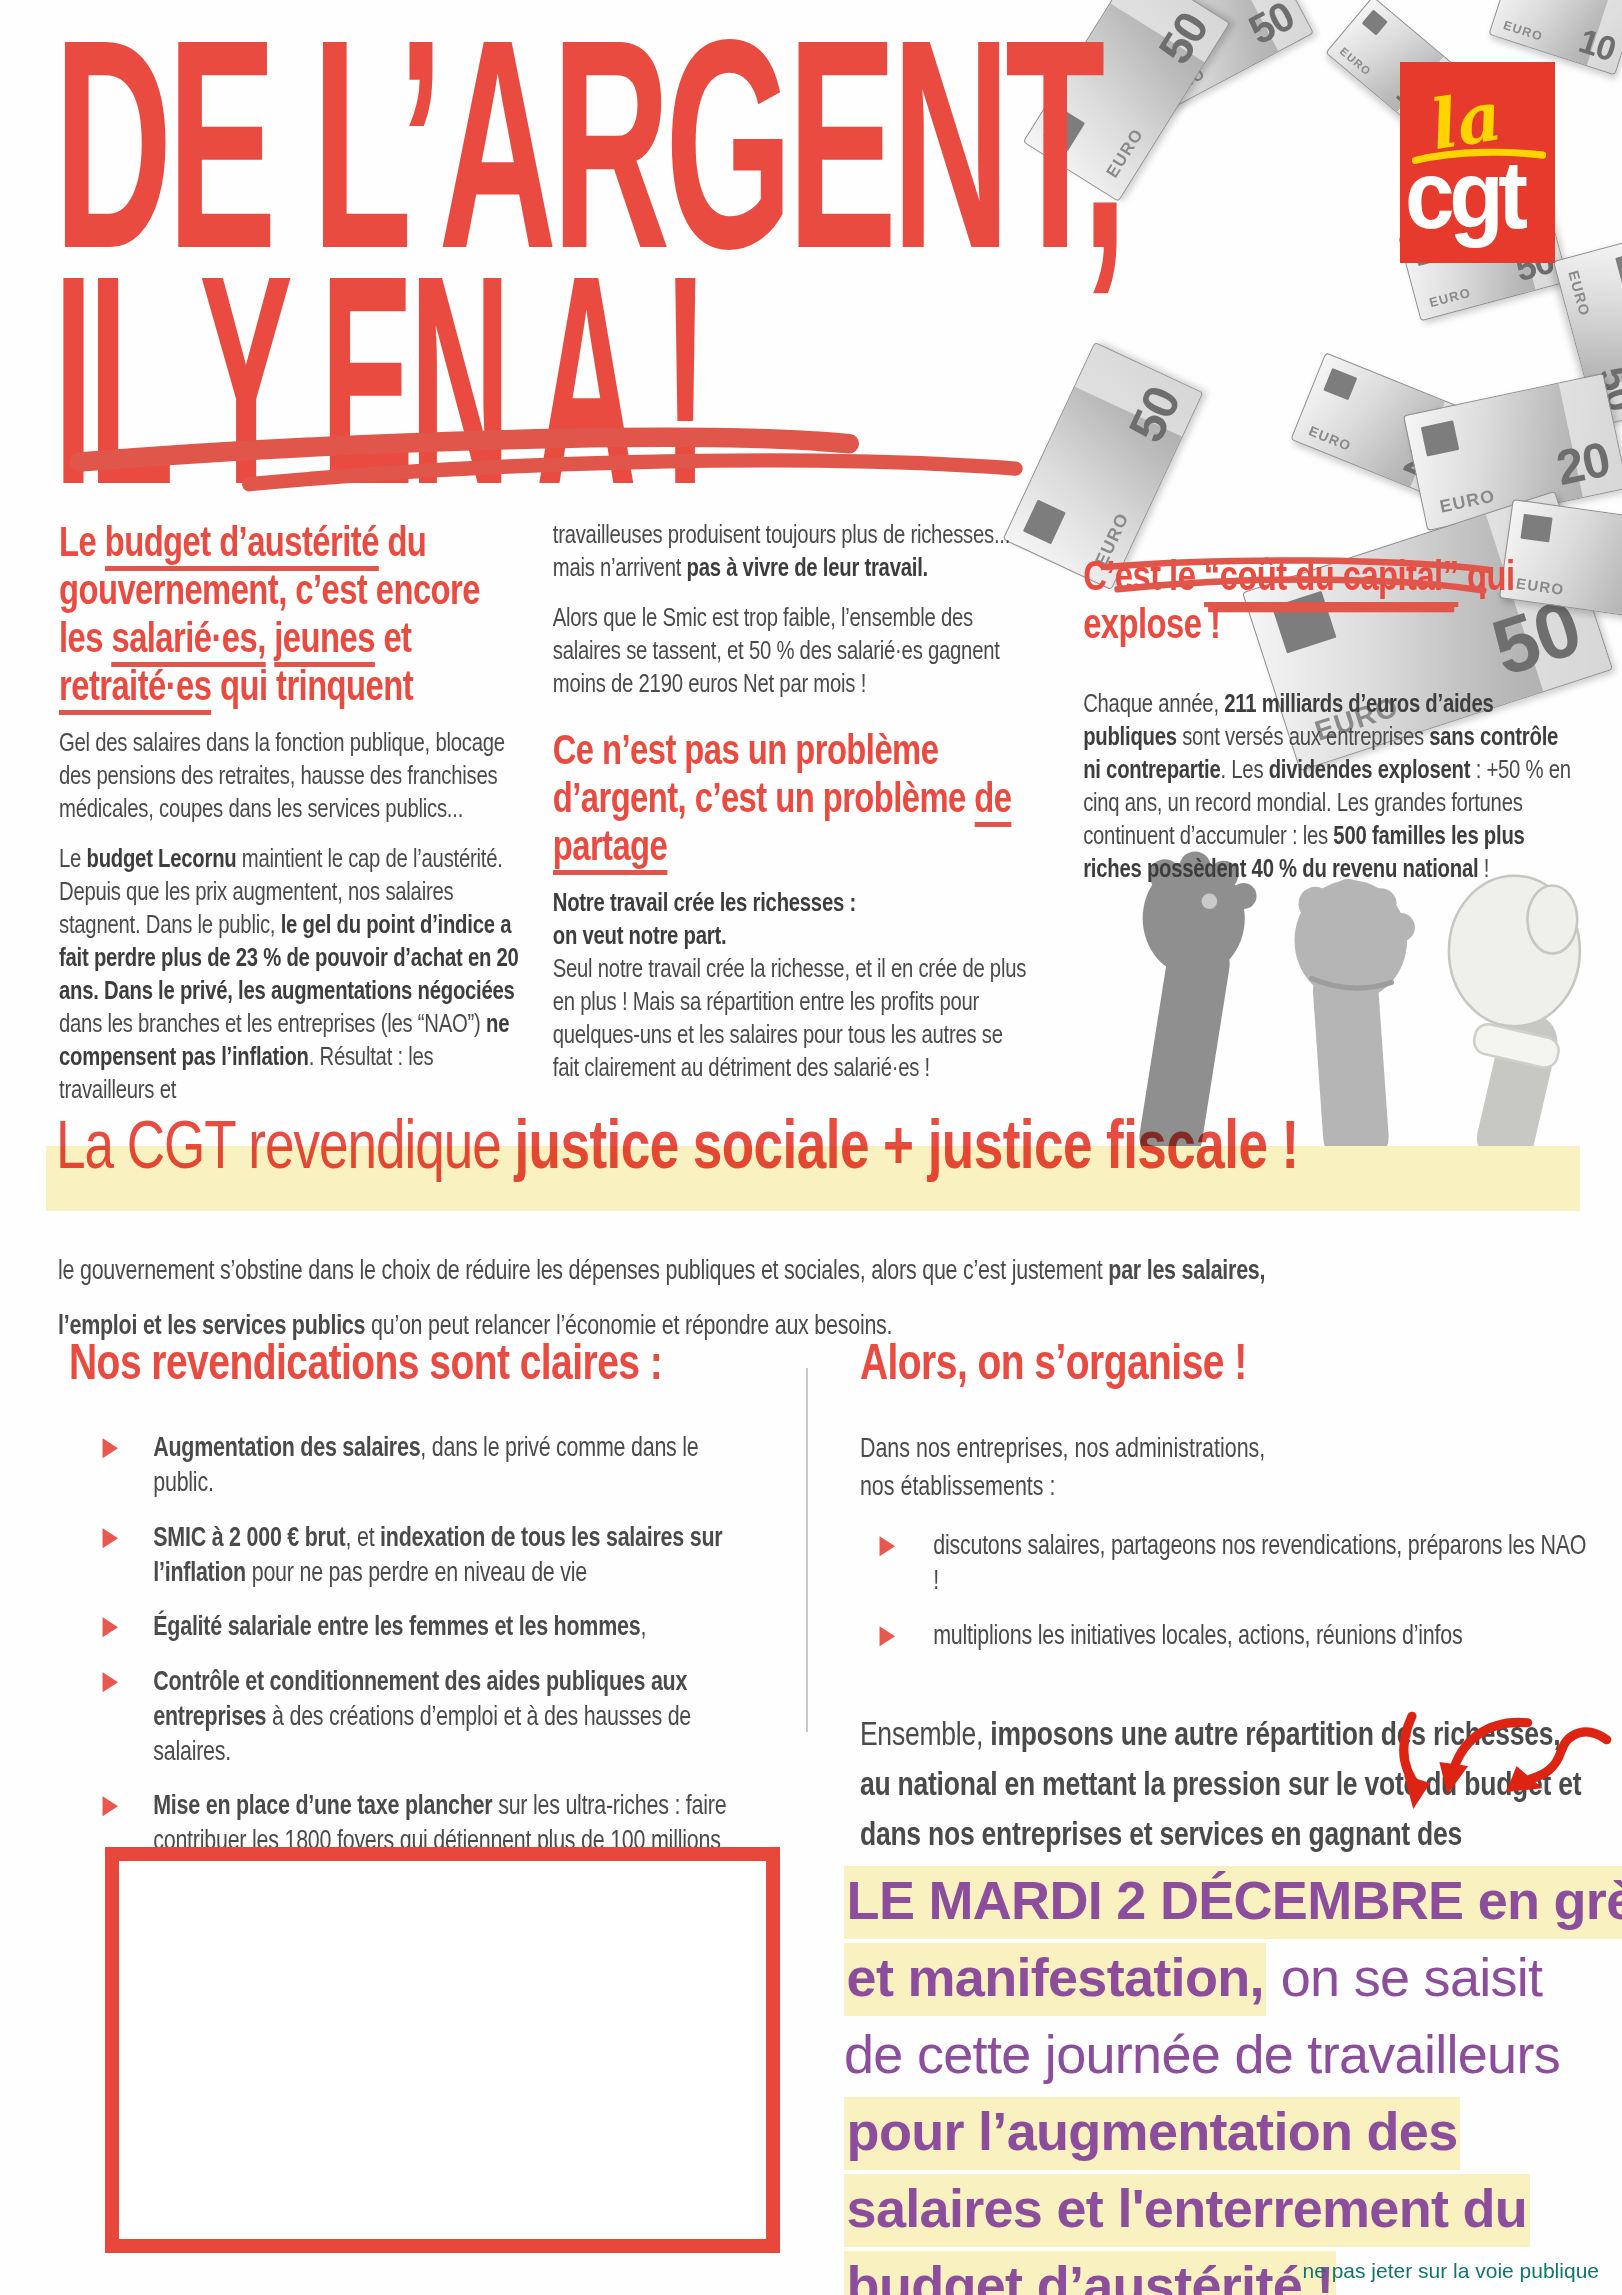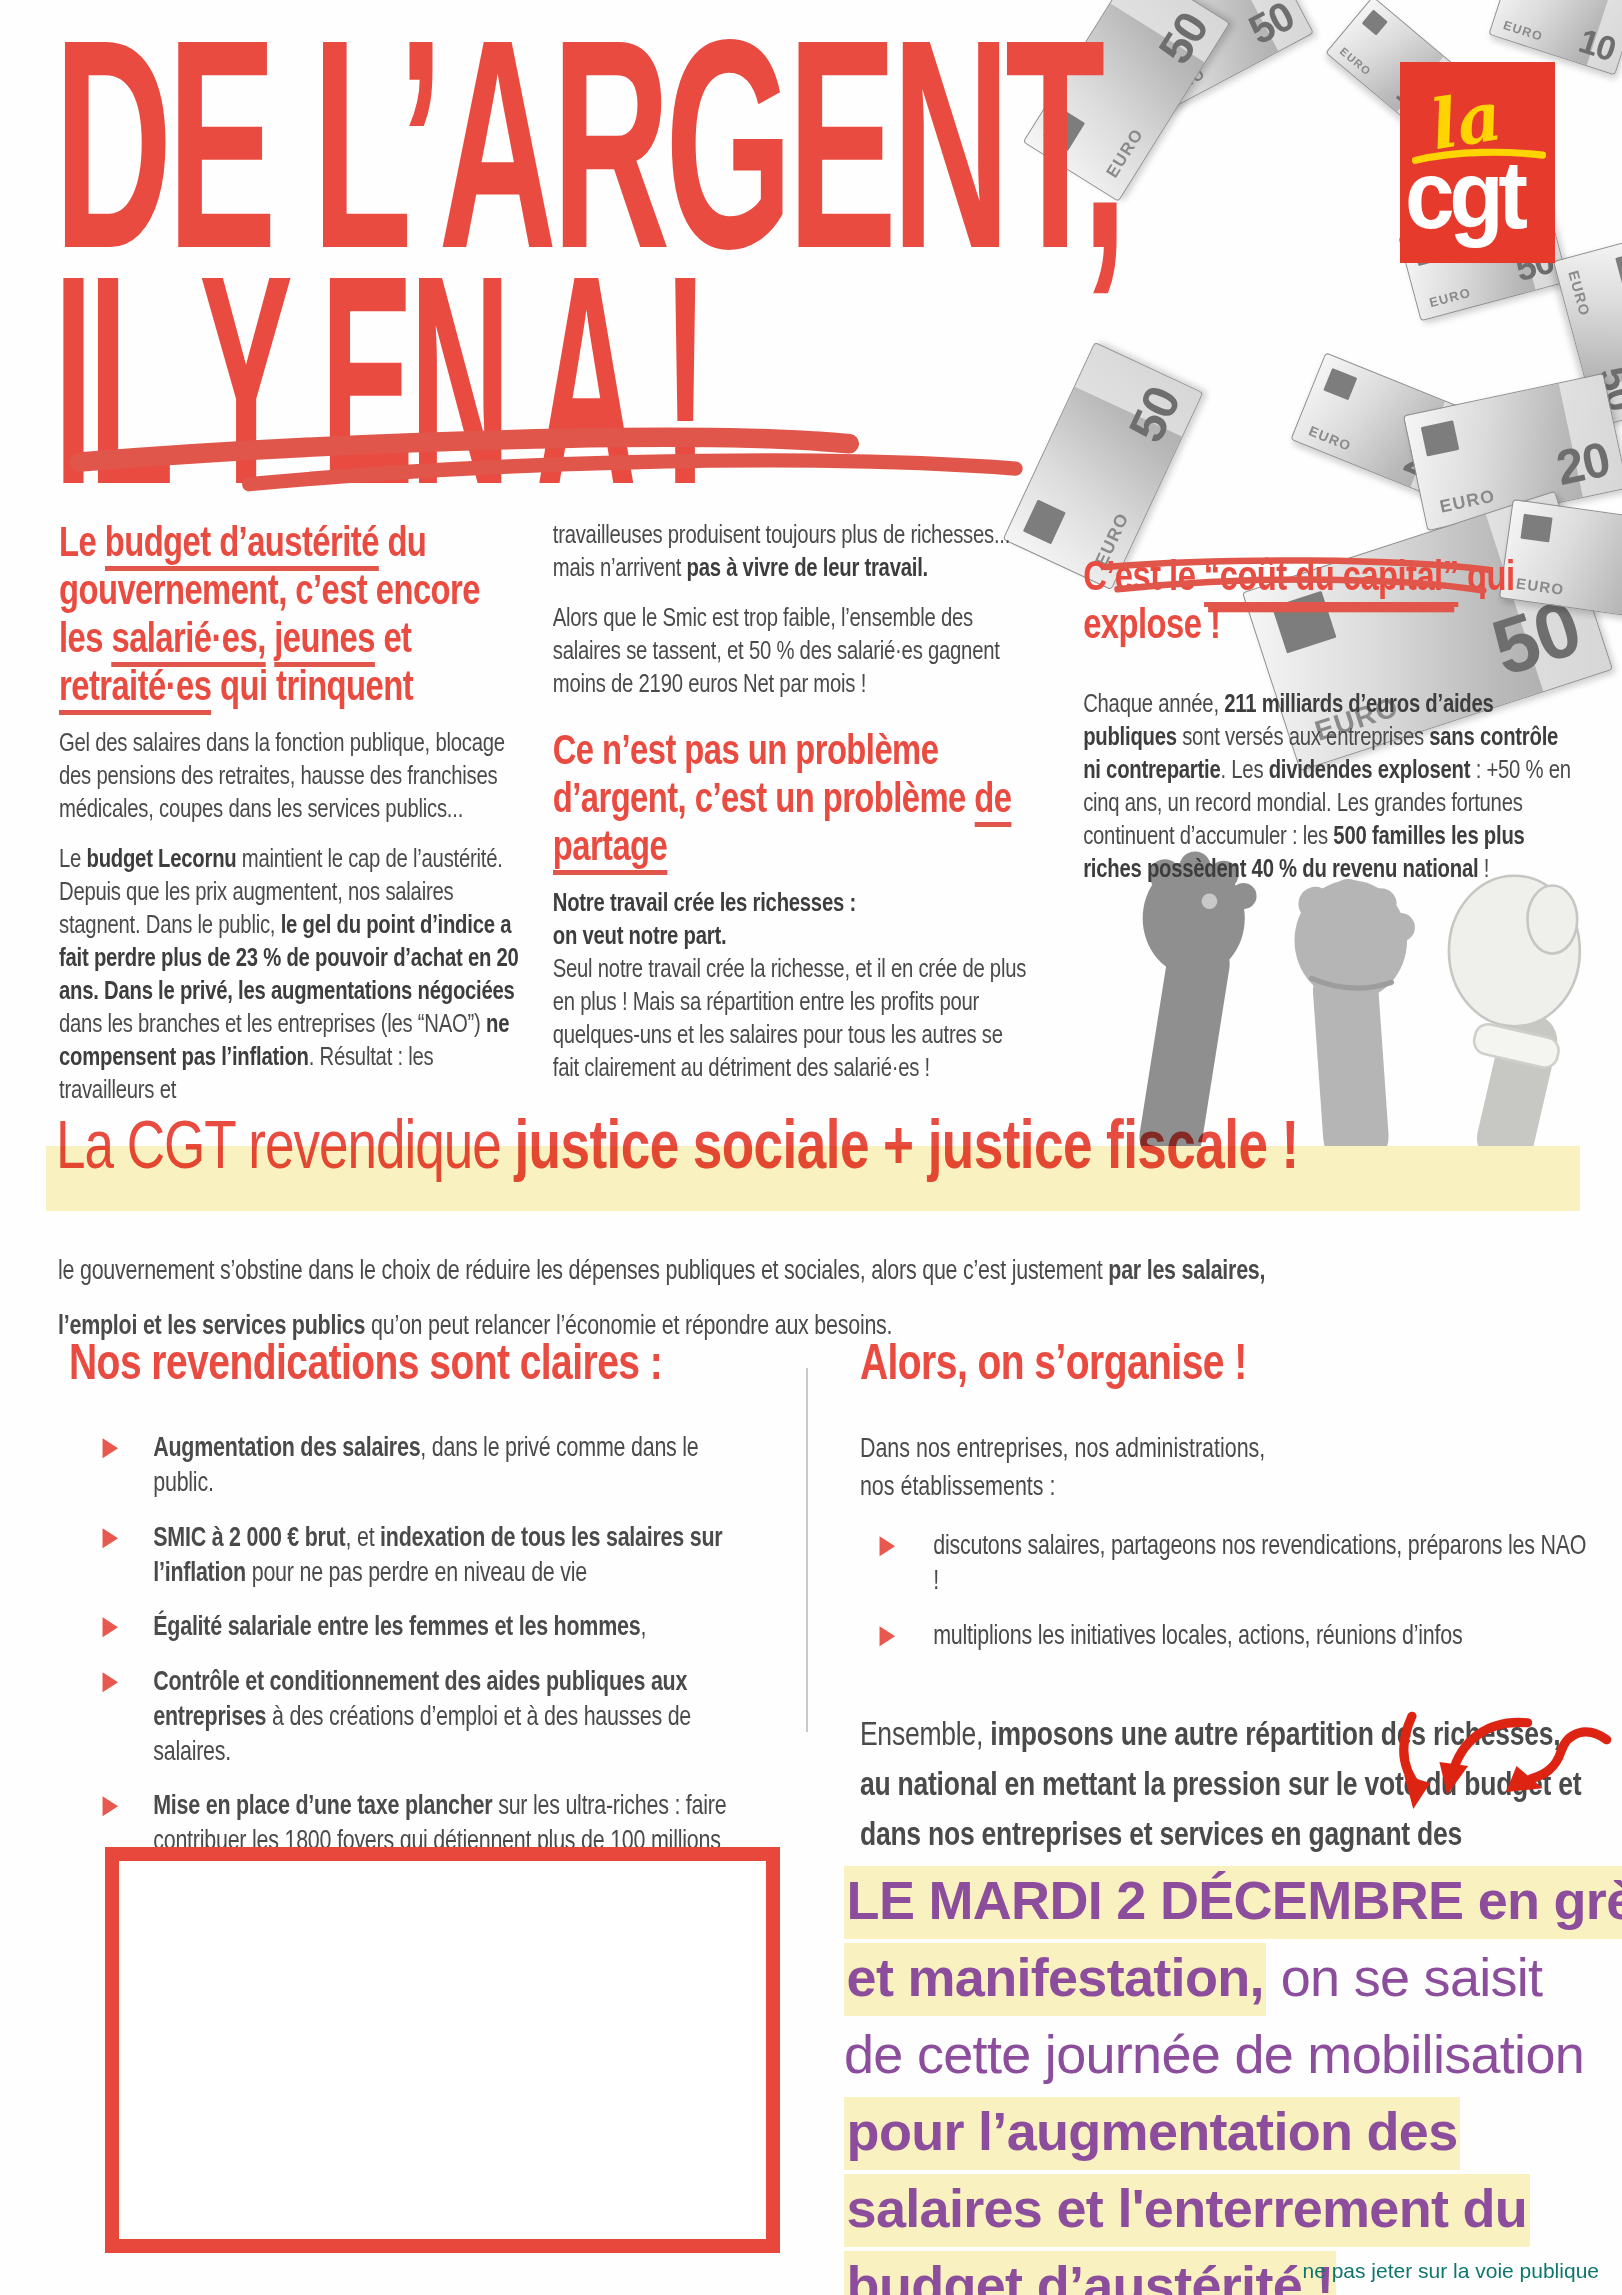--- a/index.html
+++ b/index.html
@@ -290,19 +290,19 @@
   </g>
   <g fill="#dd2413">
     <polygon points="26,98 66,110 40,150"></polygon>
     <polygon points="80,78 124,84 92,128"></polygon>
     <polygon points="198,84 238,118 182,124"></polygon>
   </g>
 </svg>
 
 <div class="abs pre" id="cta"><span class="b hl">LE MARDI 2 DÉCEMBRE en grève
 et manifestation,</span><span> on se saisit
-de cette journée de mobilisation
+de cette journée de travailleurs
 </span><span class="b hl">pour l’augmentation des
 salaires et l'enterrement du
 budget d’austérité !</span></div>
 
 <div class="abs" id="footer">ne pas jeter sur la voie publique</div>
 
 
 </body></html>

